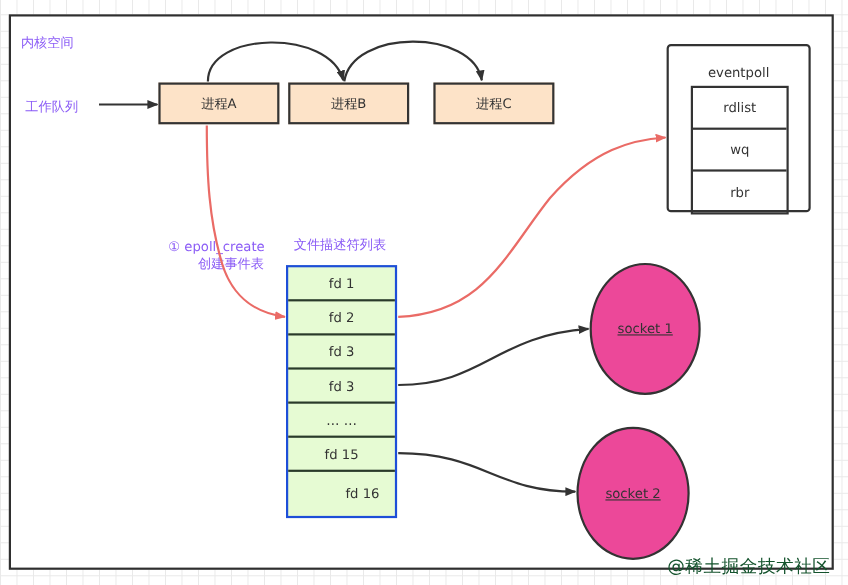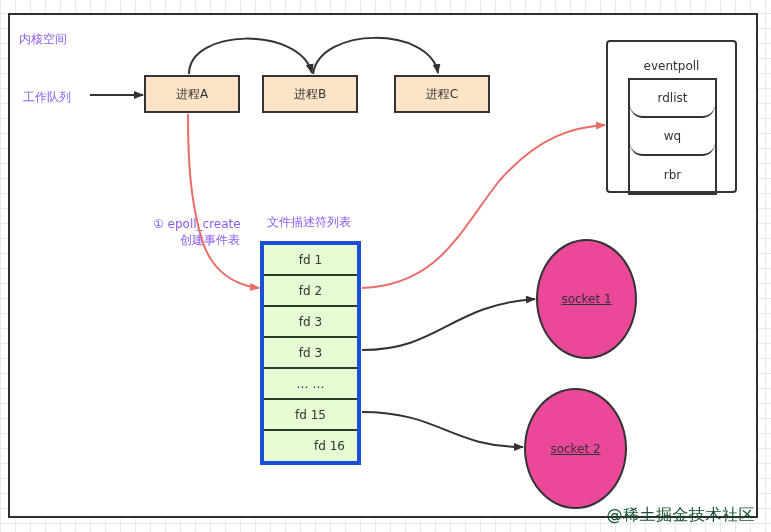--- a/index.html
+++ b/index.html
@@ -13,48 +13,48 @@
       background-position: 0 -2px;
       font-family: "DejaVu Sans", sans-serif;
       color: #333;
     }
     .frame {
       position: absolute; left: 8px; top: 13px; width: 750px; height: 505px;
       border: 2px solid #2f2f2f; background: #fff; box-sizing: border-box;
     }
     .label { position: absolute; font-size: 12px; color: #8b5cf6; white-space: nowrap; }
     .proc {
-      position: absolute; width: 96px; height: 38px; box-sizing: border-box;
+      position: absolute; width: 110px; height: 38px; box-sizing: border-box;
       border: 2px solid #333; background: #fde3c8;
       display: flex; align-items: center; justify-content: center;
       font-size: 12px; color: #333;
     }
     .ep {
       position: absolute; left: 606px; top: 40px; width: 131px; height: 153px;
       box-sizing: border-box; border: 2px solid #333; border-radius: 4px; background: #fff;
     }
     .ep-title { position: absolute; left: 0; right: 0; top: 17px; text-align: center; font-size: 12px; color: #333; }
     .ep-table {
       position: absolute; left: 20px; top: 36px; width: 89px;
       border: 2px solid #333; box-sizing: border-box;
     }
     .ep-cell {
       height: 38px; display: flex; align-items: center; justify-content: center;
-      font-size: 12px; color: #333; border-bottom: 2px solid #333; box-sizing: border-box; border-radius: 13px;
+      font-size: 12px; color: #333; border-bottom: 2px solid #333; box-sizing: border-box;
     }
     .ep-cell:last-child { border-bottom: none; height: 37px; }
     .fd-table {
       position: absolute; left: 260px; top: 241px; width: 101px;
-      border: 4px solid #1d4ed8; box-sizing: border-box; background: #e6fbd3;
+      border: 2px solid #1d4ed8; box-sizing: border-box; background: #e6fbd3;
     }
     .fd-cell {
       height: 31px; display: flex; align-items: center; justify-content: center;
       font-size: 12px; color: #333; border-bottom: 2px solid #2a3a2a; box-sizing: border-box;
     }
-    .fd-cell:last-child { border-bottom: none; height: 30px; margin-left: 38px; }
+    .fd-cell:last-child { border-bottom: none; height: 40px; margin-left: 38px; }
     .sock {
       position: absolute; box-sizing: border-box; border: 2px solid #333; border-radius: 50%;
       background: #ec4899; display: flex; align-items: center; justify-content: center;
       font-size: 12px; color: #333; text-decoration: underline;
     }
     svg.edges { position: absolute; left: 0; top: 0; }
     .watermark {
       position: absolute; right: 16px; bottom: 6px; font-size: 16px; color: #14532d;
       letter-spacing: 0.5px;
     }

